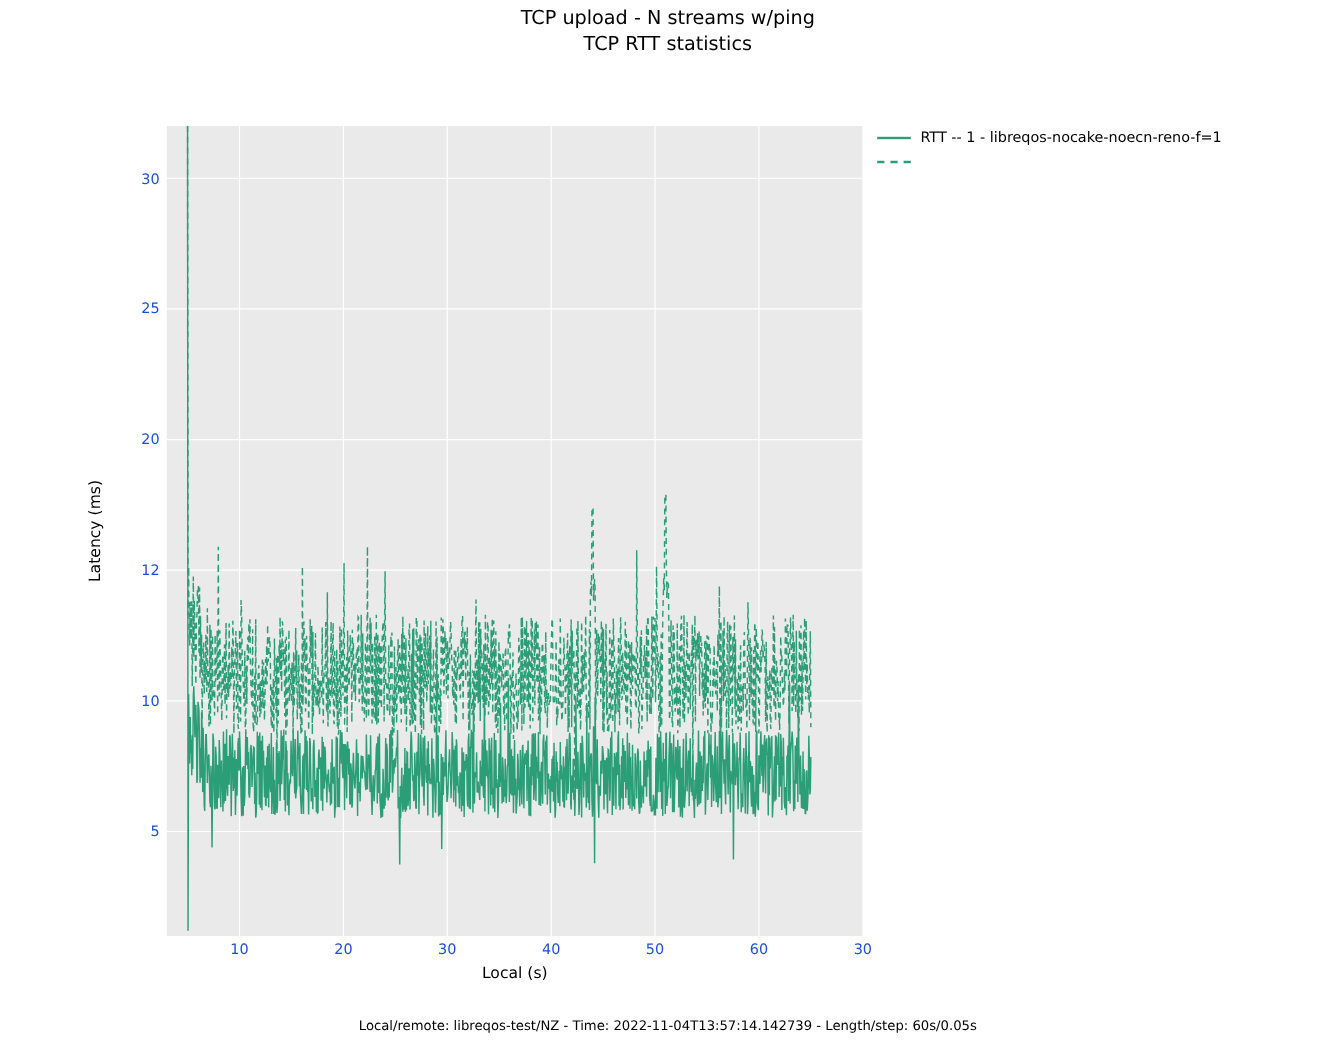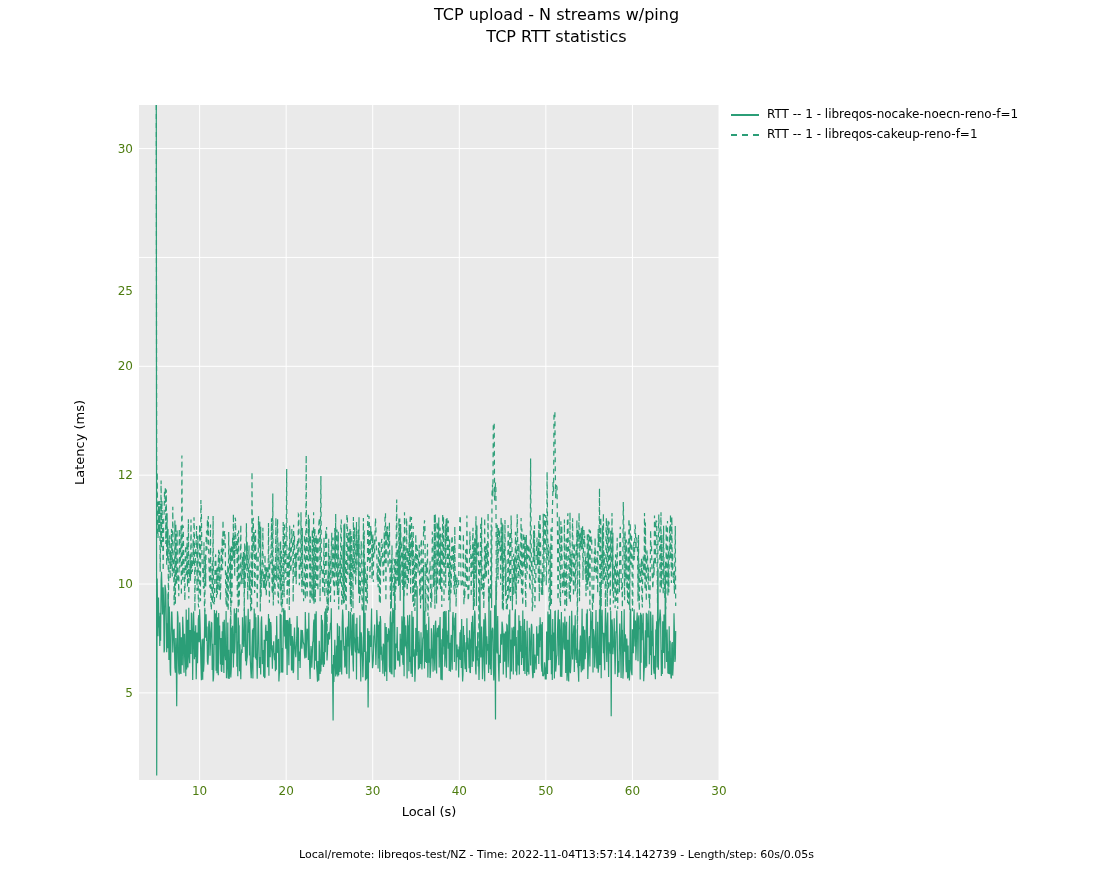--- a/index.html
+++ b/index.html
@@ -52,21 +52,21 @@
     position: absolute;
     left: 139px;
     width: 580px;
     top: 804px;
     text-align: center;
     font-size: 13px;
   }
   .tick {
     position: absolute;
     font-size: 12px;
-    color: #4d7c0f;
+    color: #1d4ed8;
   }
   .tick.y {
     right: calc(1113px - 139px + 6px);
     transform: translateY(-50%);
     text-align: right;
     width: 40px;
   }
   .tick.x {
     top: 784px;
     transform: translateX(-50%);
@@ -136,21 +136,21 @@
       <path id="series-dashed" fill="none" stroke="#2b9e77" stroke-width="1.2" stroke-dasharray="5 4" d="M17.3 0.0 L17.7 407.2 L18.2 367.1 L18.6 429.9 L19.0 433.0 L19.5 396.2 L19.9 427.7 L20.3 425.6 L20.8 396.1 L21.2 466.8 L21.6 432.6 L22.1 375.5 L22.5 443.1 L22.9 395.4 L23.4 416.8 L23.8 441.4 L24.2 465.8 L24.7 412.5 L25.1 408.8 L25.5 386.8 L26.0 394.1 L26.4 381.5 L26.8 438.9 L27.3 384.5 L27.7 460.9 L28.1 408.2 L28.6 454.4 L29.0 424.0 L29.4 494.9 L29.9 461.9 L30.3 437.3 L30.7 430.4 L31.2 473.8 L31.6 445.6 L32.0 462.1 L32.5 423.9 L32.9 461.6 L33.3 471.6 L33.8 401.8 L34.2 465.7 L34.6 452.2 L35.1 500.3 L35.5 491.5 L35.9 415.6 L36.4 499.7 L36.8 418.7 L37.2 450.0 L37.7 479.1 L38.1 424.1 L38.5 475.5 L39.0 470.2 L39.4 471.7 L39.8 491.3 L40.3 423.8 L40.7 463.1 L41.1 456.8 L41.6 453.0 L42.0 420.4 L42.4 490.6 L42.9 350.6 L43.3 439.3 L43.7 475.2 L44.2 420.4 L44.6 445.4 L45.0 459.9 L45.5 484.0 L45.9 495.6 L46.3 447.4 L46.8 440.3 L47.2 470.3 L47.6 462.5 L48.1 432.0 L48.5 482.1 L48.9 447.0 L49.4 414.2 L49.8 493.6 L50.2 463.6 L50.7 474.2 L51.1 449.1 L51.5 475.8 L52.0 414.6 L52.4 468.9 L52.8 454.7 L53.3 466.9 L53.7 459.5 L54.1 434.1 L54.6 460.1 L55.0 412.3 L55.4 427.6 L55.9 506.3 L56.3 456.2 L56.7 446.4 L57.2 434.5 L57.6 420.9 L58.0 486.0 L58.5 443.4 L58.9 430.8 L59.3 498.9 L59.8 502.5 L60.2 486.3 L60.6 419.5 L61.1 448.1 L61.5 496.3 L61.9 395.1 L62.4 408.1 L62.8 441.6 L63.2 458.6 L63.7 462.7 L64.1 476.2 L64.5 483.7 L65.0 437.3 L65.4 501.5 L65.8 506.4 L66.3 449.5 L66.7 481.6 L67.1 433.4 L67.6 425.7 L68.0 444.9 L68.4 413.8 L68.9 428.4 L69.3 411.1 L69.7 447.9 L70.2 466.6 L70.6 478.5 L71.0 482.7 L71.5 419.4 L71.9 497.6 L72.3 505.2 L72.8 491.0 L73.2 457.9 L73.6 498.9 L74.1 411.1 L74.5 498.6 L74.9 497.4 L75.4 500.2 L75.8 475.8 L76.2 454.4 L76.7 449.4 L77.1 465.0 L77.5 492.8 L78.0 462.7 L78.4 489.5 L78.8 481.6 L79.3 454.0 L79.7 444.7 L80.1 485.4 L80.6 446.8 L81.0 475.4 L81.4 495.4 L81.9 471.5 L82.3 444.1 L82.7 466.8 L83.2 432.7 L83.6 465.3 L84.0 415.3 L84.5 446.4 L84.9 441.8 L85.3 427.8 L85.8 425.7 L86.2 438.0 L86.6 478.9 L87.1 500.4 L87.5 466.3 L87.9 503.4 L88.4 490.5 L88.8 460.2 L89.2 506.1 L89.7 427.0 L90.1 453.3 L90.5 454.1 L91.0 489.0 L91.4 443.3 L91.8 533.2 L92.3 439.9 L92.7 498.0 L93.1 483.6 L93.6 432.0 L94.0 452.1 L94.4 409.1 L94.9 458.4 L95.3 431.1 L95.7 471.4 L96.2 412.7 L96.6 415.3 L97.0 446.7 L97.5 436.1 L97.9 440.5 L98.3 491.7 L98.8 428.0 L99.2 507.2 L99.6 425.6 L100.1 502.0 L100.5 483.6 L100.9 476.6 L101.4 454.4 L101.8 419.6 L102.2 479.2 L102.7 470.8 L103.1 461.2 L103.5 451.4 L104.0 480.5 L104.4 447.1 L104.8 467.4 L105.3 505.9 L105.7 438.3 L106.1 484.2 L106.6 463.8 L107.0 455.8 L107.4 418.3 L107.9 466.2 L108.3 437.1 L108.7 494.7 L109.2 474.4 L109.6 460.9 L110.0 440.5 L110.5 485.6 L110.9 464.9 L111.3 491.4 L111.8 506.7 L112.2 445.6 L112.6 505.1 L113.0 366.8 L113.5 482.8 L113.9 417.6 L114.3 412.8 L114.8 447.5 L115.2 426.9 L115.6 488.0 L116.1 483.4 L116.5 424.7 L116.9 454.9 L117.4 448.8 L117.8 447.6 L118.2 504.0 L118.7 469.0 L119.1 473.2 L119.5 411.0 L120.0 443.0 L120.4 432.1 L120.8 416.6 L121.3 506.9 L121.7 421.7 L122.1 492.5 L122.6 465.2 L123.0 476.2 L123.4 455.3 L123.9 422.7 L124.3 483.7 L124.7 472.3 L125.2 469.8 L125.6 483.3 L126.0 449.8 L126.5 486.4 L126.9 462.2 L127.3 491.9 L127.8 462.2 L128.2 467.2 L128.6 467.9 L129.1 478.0 L129.5 418.0 L129.9 458.8 L130.4 497.7 L130.8 455.5 L131.2 458.7 L131.7 457.9 L132.1 442.7 L132.5 413.3 L133.0 484.2 L133.4 489.1 L133.8 388.6 L134.3 500.4 L134.7 469.9 L135.1 459.5 L135.6 479.7 L136.0 489.7 L136.4 464.4 L136.9 412.6 L137.3 469.5 L137.7 476.5 L138.2 429.8 L138.6 414.0 L139.0 494.3 L139.5 498.5 L139.9 437.6 L140.3 470.7 L140.8 471.0 L141.2 485.4 L141.6 436.1 L142.1 500.4 L142.5 445.4 L142.9 507.3 L143.4 503.0 L143.8 476.7 L144.2 417.1 L144.7 466.7 L145.1 492.3 L145.5 418.0 L146.0 458.0 L146.4 434.4 L146.8 474.7 L147.3 420.4 L147.7 364.0 L148.1 500.6 L148.6 474.9 L149.0 451.2 L149.4 482.7 L149.9 442.5 L150.3 504.9 L150.7 420.5 L151.2 444.9 L151.6 463.7 L152.0 467.3 L152.5 436.6 L152.9 424.1 L153.3 438.1 L153.8 443.1 L154.2 497.2 L154.6 419.8 L155.1 445.4 L155.5 429.6 L155.9 473.3 L156.4 452.6 L156.8 447.6 L157.2 479.2 L157.7 445.5 L158.1 436.4 L158.5 435.5 L159.0 455.7 L159.4 409.1 L159.8 409.8 L160.3 480.2 L160.7 477.2 L161.1 456.6 L161.6 461.6 L162.0 407.2 L162.4 460.4 L162.9 487.3 L163.3 422.9 L163.7 478.9 L164.2 476.1 L164.6 496.2 L165.0 480.7 L165.5 429.9 L165.9 436.5 L166.3 494.4 L166.8 435.5 L167.2 350.1 L167.6 475.9 L168.1 493.2 L168.5 480.6 L168.9 434.4 L169.4 409.7 L169.8 456.4 L170.2 413.7 L170.7 477.9 L171.1 497.9 L171.5 430.3 L172.0 483.5 L172.4 491.3 L172.8 493.9 L173.3 424.7 L173.7 446.9 L174.1 495.6 L174.6 407.3 L175.0 498.8 L175.4 430.1 L175.9 423.1 L176.3 497.2 L176.7 439.4 L177.2 430.1 L177.6 481.0 L178.0 431.8 L178.5 459.3 L178.9 485.9 L179.3 431.9 L179.8 420.9 L180.2 412.9 L180.6 417.6 L181.1 496.3 L181.5 413.5 L181.9 371.1 L182.4 464.6 L182.8 467.4 L183.2 464.4 L183.7 488.2 L184.1 489.0 L184.5 465.6 L185.0 432.7 L185.4 472.0 L185.8 491.5 L186.3 469.3 L186.7 425.3 L187.1 434.0 L187.6 422.1 L188.0 526.9 L188.4 488.2 L188.9 470.3 L189.3 505.5 L189.7 433.7 L190.2 488.8 L190.6 472.0 L191.0 450.8 L191.5 498.1 L191.9 470.7 L192.3 442.8 L192.8 427.7 L193.2 474.0 L193.6 455.8 L194.1 432.5 L194.5 482.3 L194.9 442.5 L195.4 497.0 L195.8 423.1 L196.2 465.9 L196.7 408.9 L197.1 482.5 L197.5 455.9 L198.0 424.4 L198.4 489.9 L198.8 457.8 L199.3 426.8 L199.7 504.6 L200.1 468.2 L200.6 467.5 L201.0 452.3 L201.4 479.0 L201.9 417.1 L202.3 414.6 L202.7 501.7 L203.2 491.5 L203.6 493.3 L204.0 439.9 L204.5 499.4 L204.9 419.4 L205.3 497.7 L205.8 418.5 L206.2 496.4 L206.6 456.0 L207.1 506.6 L207.5 477.1 L207.9 409.3 L208.4 410.3 L208.8 470.1 L209.2 428.1 L209.7 429.6 L210.1 427.5 L210.5 480.1 L211.0 424.0 L211.4 499.6 L211.8 425.9 L212.3 506.8 L212.7 429.4 L213.1 458.9 L213.6 454.7 L214.0 503.8 L214.4 412.1 L214.9 459.6 L215.3 468.8 L215.7 422.6 L216.2 443.9 L216.6 480.1 L217.0 469.7 L217.5 416.8 L217.9 465.3 L218.3 437.5 L218.7 449.0 L219.2 424.6 L219.6 488.5 L220.0 412.2 L220.5 498.9 L220.9 475.8 L221.3 490.7 L221.8 459.9 L222.2 436.0 L222.6 454.1 L223.1 506.9 L223.5 503.4 L223.9 503.8 L224.4 412.9 L224.8 478.0 L225.2 425.6 L225.7 480.5 L226.1 456.7 L226.5 480.6 L227.0 507.2 L227.4 494.0 L227.8 468.6 L228.3 498.4 L228.7 409.6 L229.1 423.3 L229.6 455.5 L230.0 411.0 L230.4 419.7 L230.9 473.1 L231.3 461.5 L231.7 421.0 L232.2 435.2 L232.6 426.6 L233.0 474.8 L233.5 441.1 L233.9 429.2 L234.3 477.0 L234.8 443.9 L235.2 434.5 L235.6 450.5 L236.1 425.1 L236.5 413.0 L236.9 422.9 L237.4 442.6 L237.8 448.5 L238.2 475.6 L238.7 464.3 L239.1 482.2 L239.5 437.2 L240.0 446.2 L240.4 497.7 L240.8 435.5 L241.3 499.1 L241.7 452.7 L242.1 458.8 L242.6 434.9 L243.0 434.0 L243.4 445.4 L243.9 463.2 L244.3 471.9 L244.7 476.8 L245.2 426.2 L245.6 458.2 L246.0 411.1 L246.5 408.1 L246.9 496.3 L247.3 443.9 L247.8 421.8 L248.2 435.7 L248.6 421.2 L249.1 463.0 L249.5 428.7 L249.9 442.3 L250.4 417.3 L250.8 458.9 L251.2 481.0 L251.7 504.5 L252.1 454.7 L252.5 503.1 L253.0 440.5 L253.4 478.1 L253.8 479.5 L254.3 490.8 L254.7 488.9 L255.1 454.6 L255.6 455.4 L256.0 506.1 L256.4 452.5 L256.9 484.6 L257.3 423.6 L257.7 394.5 L258.2 475.7 L258.6 455.6 L259.0 444.1 L259.5 481.1 L259.9 413.1 L260.3 479.9 L260.8 413.6 L261.2 495.8 L261.6 419.0 L262.1 440.1 L262.5 436.7 L262.9 477.7 L263.4 446.4 L263.8 485.0 L264.2 432.1 L264.7 468.4 L265.1 492.6 L265.5 407.3 L266.0 482.9 L266.4 446.6 L266.8 479.2 L267.3 412.9 L267.7 415.7 L268.1 490.6 L268.6 471.2 L269.0 442.5 L269.4 480.2 L269.9 445.6 L270.3 419.7 L270.7 465.5 L271.2 409.7 L271.6 489.8 L272.0 432.7 L272.5 412.0 L272.9 454.5 L273.3 433.1 L273.8 498.1 L274.2 421.1 L274.6 501.7 L275.1 450.0 L275.5 465.1 L275.9 505.9 L276.4 465.1 L276.8 429.4 L277.2 492.8 L277.7 438.6 L278.1 444.1 L278.5 444.3 L279.0 467.9 L279.4 455.7 L279.8 450.3 L280.3 439.7 L280.7 491.5 L281.1 478.4 L281.6 503.5 L282.0 439.5 L282.4 434.0 L282.9 455.1 L283.3 496.4 L283.7 472.3 L284.2 459.5 L284.6 421.2 L285.0 428.2 L285.5 415.3 L285.9 418.3 L286.3 477.5 L286.8 506.5 L287.2 458.0 L287.6 468.6 L288.1 455.0 L288.5 438.8 L288.9 510.9 L289.4 494.9 L289.8 469.0 L290.2 468.2 L290.7 465.6 L291.1 456.2 L291.5 492.5 L292.0 504.3 L292.4 483.9 L292.8 496.9 L293.3 426.5 L293.7 434.2 L294.1 441.1 L294.6 482.1 L295.0 459.5 L295.4 409.4 L295.9 503.7 L296.3 409.0 L296.7 444.8 L297.2 465.7 L297.6 498.6 L298.0 416.2 L298.5 484.5 L298.9 417.1 L299.3 456.3 L299.8 412.4 L300.2 481.2 L300.6 469.5 L301.1 422.6 L301.5 484.1 L301.9 428.8 L302.4 455.2 L302.8 502.1 L303.2 457.5 L303.7 408.8 L304.1 460.3 L304.5 411.2 L305.0 496.0 L305.4 450.7 L305.8 452.0 L306.3 419.5 L306.7 482.7 L307.1 412.9 L307.6 436.0 L308.0 412.9 L308.4 464.7 L308.9 449.1 L309.3 415.4 L309.7 495.3 L310.2 490.6 L310.6 433.9 L311.0 506.8 L311.5 450.8 L311.9 488.1 L312.3 481.3 L312.8 431.5 L313.2 430.6 L313.6 452.2 L314.1 466.1 L314.5 440.4 L314.9 481.4 L315.4 489.4 L315.8 421.5 L316.2 478.3 L316.7 469.0 L317.1 501.7 L317.5 474.2 L318.0 471.7 L318.4 482.5 L318.8 480.3 L319.3 478.0 L319.7 480.6 L320.1 443.3 L320.6 425.7 L321.0 410.2 L321.4 413.4 L321.9 474.9 L322.3 482.2 L322.7 480.1 L323.2 479.7 L323.6 473.9 L324.0 460.0 L324.4 428.8 L324.9 500.2 L325.3 483.6 L325.7 493.9 L326.2 481.3 L326.6 444.5 L327.0 452.0 L327.5 482.0 L327.9 410.5 L328.3 454.7 L328.8 482.8 L329.2 496.0 L329.6 492.1 L330.1 477.6 L330.5 455.2 L330.9 426.4 L331.4 445.8 L331.8 449.6 L332.2 491.9 L332.7 450.7 L333.1 468.5 L333.5 439.6 L334.0 422.7 L334.4 505.1 L334.8 438.7 L335.3 501.7 L335.7 432.6 L336.1 473.4 L336.6 435.3 L337.0 411.2 L337.4 501.0 L337.9 420.5 L338.3 450.0 L338.7 444.4 L339.2 435.9 L339.6 468.1 L340.0 553.1 L340.5 455.2 L340.9 467.8 L341.3 446.3 L341.8 416.9 L342.2 485.6 L342.6 412.1 L343.1 478.5 L343.5 484.7 L343.9 489.8 L344.4 467.9 L344.8 503.7 L345.2 479.4 L345.7 412.9 L346.1 473.6 L346.5 440.8 L347.0 458.0 L347.4 473.2 L347.8 438.3 L348.3 459.4 L348.7 436.6 L349.1 407.8 L349.6 498.5 L350.0 484.2 L350.4 481.6 L350.9 488.4 L351.3 493.5 L351.7 469.3 L352.2 419.4 L352.6 503.0 L353.0 388.9 L353.5 379.5 L353.9 391.9 L354.3 317.9 L354.8 317.9 L355.2 317.9 L355.6 395.4 L356.1 387.3 L356.5 377.6 L356.9 384.1 L357.4 495.1 L357.8 472.1 L358.2 419.5 L358.7 448.9 L359.1 474.8 L359.5 422.4 L360.0 435.7 L360.4 424.2 L360.8 445.8 L361.3 439.7 L361.7 480.1 L362.1 411.7 L362.6 455.4 L363.0 417.3 L363.4 504.2 L363.9 419.4 L364.3 506.0 L364.7 474.9 L365.2 441.8 L365.6 452.2 L366.0 414.9 L366.5 491.0 L366.9 454.3 L367.3 504.1 L367.8 493.5 L368.2 506.2 L368.6 492.6 L369.1 420.1 L369.5 443.6 L369.9 493.5 L370.4 479.5 L370.8 426.8 L371.2 475.0 L371.7 497.9 L372.1 410.5 L372.5 430.7 L373.0 439.2 L373.4 505.2 L373.8 472.6 L374.3 490.1 L374.7 448.7 L375.1 474.5 L375.6 452.3 L376.0 488.4 L376.4 426.7 L376.9 448.2 L377.3 499.4 L377.7 442.2 L378.2 409.3 L378.6 430.6 L379.0 478.5 L379.5 476.6 L379.9 438.8 L380.3 454.8 L380.8 469.5 L381.2 473.7 L381.6 453.7 L382.1 413.1 L382.5 490.2 L382.9 423.4 L383.4 489.2 L383.8 500.1 L384.2 456.3 L384.7 427.7 L385.1 444.9 L385.5 461.7 L386.0 431.3 L386.4 485.5 L386.8 503.1 L387.3 430.1 L387.7 456.7 L388.1 469.2 L388.6 438.6 L389.0 444.5 L389.4 452.6 L389.9 439.6 L390.3 454.8 L390.7 485.6 L391.2 484.5 L391.6 353.5 L392.0 417.9 L392.5 467.7 L392.9 454.3 L393.3 506.2 L393.8 499.6 L394.2 446.2 L394.6 425.4 L395.1 457.3 L395.5 420.3 L395.9 502.7 L396.4 475.7 L396.8 477.5 L397.2 447.4 L397.7 440.9 L398.1 432.6 L398.5 460.2 L399.0 441.8 L399.4 479.5 L399.8 415.3 L400.3 496.6 L400.7 408.2 L401.1 410.8 L401.6 441.1 L402.0 477.3 L402.4 490.4 L402.9 476.7 L403.3 467.3 L403.7 490.0 L404.2 408.8 L404.6 435.9 L405.0 477.4 L405.5 408.9 L405.9 445.1 L406.3 427.7 L406.8 409.9 L407.2 480.2 L407.6 466.9 L408.1 366.9 L408.5 412.3 L408.9 455.4 L409.4 439.3 L409.8 461.4 L410.2 505.8 L410.7 496.1 L411.1 440.5 L411.5 501.0 L412.0 423.5 L412.4 500.8 L412.8 460.3 L413.3 408.7 L413.7 393.5 L414.1 376.9 L414.6 388.3 L415.0 307.0 L415.4 307.0 L415.9 307.0 L416.3 365.6 L416.7 393.5 L417.2 380.6 L417.6 380.9 L418.0 382.2 L418.5 427.5 L418.9 495.2 L419.3 489.9 L419.8 434.9 L420.2 411.8 L420.6 442.0 L421.1 498.4 L421.5 501.2 L421.9 416.3 L422.4 455.7 L422.8 420.5 L423.2 482.6 L423.7 488.1 L424.1 469.0 L424.5 466.3 L425.0 483.1 L425.4 414.6 L425.8 506.1 L426.3 494.2 L426.7 467.6 L427.1 433.5 L427.6 501.7 L428.0 479.8 L428.4 415.6 L428.9 408.2 L429.3 439.1 L429.7 451.8 L430.2 494.5 L430.6 474.6 L431.0 407.3 L431.4 497.8 L431.9 449.1 L432.3 455.5 L432.7 476.4 L433.2 437.3 L433.6 413.3 L434.0 444.3 L434.5 491.4 L434.9 466.1 L435.3 438.2 L435.8 456.9 L436.2 486.3 L436.6 466.1 L437.1 438.9 L437.5 452.3 L437.9 415.1 L438.4 546.7 L438.8 425.1 L439.2 436.8 L439.7 427.2 L440.1 407.7 L440.5 496.2 L441.0 428.2 L441.4 438.5 L441.8 443.6 L442.3 422.8 L442.7 444.5 L443.1 439.4 L443.6 421.2 L444.0 475.0 L444.4 444.8 L444.9 423.1 L445.3 437.9 L445.7 430.5 L446.2 470.6 L446.6 450.8 L447.0 491.3 L447.5 455.9 L447.9 480.1 L448.3 427.9 L448.8 484.8 L449.2 428.9 L449.6 475.5 L450.1 424.4 L450.5 428.3 L450.9 506.1 L451.4 425.5 L451.8 438.9 L452.2 431.2 L452.7 432.5 L453.1 480.4 L453.5 505.8 L454.0 489.9 L454.4 497.8 L454.8 480.6 L455.3 446.4 L455.7 468.3 L456.1 432.7 L456.6 460.9 L457.0 465.3 L457.4 473.6 L457.9 452.6 L458.3 445.9 L458.7 487.8 L459.2 423.9 L459.6 442.1 L460.0 441.3 L460.5 383.3 L460.9 497.9 L461.3 506.3 L461.8 412.5 L462.2 501.6 L462.6 449.6 L463.1 458.2 L463.5 420.4 L463.9 479.1 L464.4 408.4 L464.8 475.1 L465.2 447.2 L465.7 478.0 L466.1 477.8 L466.5 502.5 L467.0 426.3 L467.4 412.7 L467.8 468.1 L468.3 501.6 L468.7 423.5 L469.1 415.7 L469.6 485.0 L470.0 416.7 L470.4 452.6 L470.9 455.3 L471.3 505.5 L471.7 425.8 L472.2 458.9 L472.6 458.2 L473.0 408.0 L473.5 485.9 L473.9 427.8 L474.3 498.5 L474.8 482.0 L475.2 467.2 L475.6 460.8 L476.1 503.0 L476.5 449.3 L476.9 481.8 L477.4 495.9 L477.8 451.7 L478.2 432.8 L478.7 504.1 L479.1 471.0 L479.5 471.2 L480.0 466.1 L480.4 487.4 L480.8 432.1 L481.3 421.7 L481.7 448.4 L482.1 472.3 L482.6 484.7 L483.0 478.3 L483.4 502.9 L483.9 442.7 L484.3 396.9 L484.7 418.3 L485.2 459.3 L485.6 495.2 L486.0 426.5 L486.5 435.2 L486.9 476.0 L487.3 434.4 L487.8 484.6 L488.2 475.0 L488.6 498.0 L489.1 436.7 L489.5 499.6 L489.9 413.3 L490.4 422.8 L490.8 505.2 L491.2 417.9 L491.7 437.4 L492.1 459.7 L492.5 428.8 L493.0 455.9 L493.4 506.2 L493.8 494.5 L494.3 440.9 L494.7 436.9 L495.1 455.1 L495.6 448.9 L496.0 419.6 L496.4 422.8 L496.9 444.5 L497.3 434.0 L497.7 433.4 L498.2 438.2 L498.6 451.5 L499.0 496.5 L499.5 429.9 L499.9 489.8 L500.3 505.6 L500.8 458.6 L501.2 468.6 L501.6 477.7 L502.1 468.1 L502.5 453.3 L502.9 497.0 L503.4 502.5 L503.8 456.0 L504.2 451.6 L504.7 470.7 L505.1 464.3 L505.5 407.9 L506.0 484.5 L506.4 417.6 L506.8 456.6 L507.3 496.1 L507.7 457.9 L508.1 445.6 L508.6 453.7 L509.0 479.4 L509.4 462.6 L509.9 493.2 L510.3 491.5 L510.7 503.3 L511.2 476.7 L511.6 425.1 L512.0 442.3 L512.5 440.0 L512.9 462.0 L513.3 471.8 L513.8 483.8 L514.2 476.0 L514.6 455.3 L515.1 470.7 L515.5 410.5 L515.9 428.5 L516.4 460.2 L516.8 414.5 L517.2 417.4 L517.7 415.7 L518.1 458.6 L518.5 498.1 L519.0 432.8 L519.4 433.2 L519.8 409.5 L520.3 431.0 L520.7 444.3 L521.1 487.5 L521.6 431.2 L522.0 407.3 L522.4 483.6 L522.9 429.4 L523.3 460.2 L523.7 457.9 L524.2 489.8 L524.6 420.7 L525.0 475.0 L525.5 481.8 L525.9 493.9 L526.3 455.9 L526.8 504.3 L527.2 419.2 L527.6 478.6 L528.1 463.1 L528.5 416.0 L528.9 490.9 L529.4 445.0 L529.8 487.5 L530.2 454.1 L530.7 420.2 L531.1 454.4 L531.5 409.4 L532.0 441.9 L532.4 477.9 L532.8 411.9 L533.3 466.0 L533.7 447.1 L534.1 474.2 L534.6 477.8 L535.0 466.3 L535.4 489.0 L535.9 447.5 L536.3 421.1 L536.7 501.0 "></path>
       <path id="series-solid" fill="none" stroke="#2b9e77" stroke-width="1.2" d="M17.3 0.0 L17.7 670.6 L18.2 473.4 L18.6 516.6 L19.0 531.2 L19.5 492.5 L19.9 522.6 L20.3 511.3 L20.8 541.0 L21.2 507.8 L21.6 535.8 L22.1 475.4 L22.5 466.8 L22.9 479.5 L23.4 509.4 L23.8 499.0 L24.2 482.3 L24.7 505.1 L25.1 547.4 L25.5 544.6 L26.0 479.8 L26.4 483.1 L26.8 487.1 L27.3 515.9 L27.7 547.2 L28.1 518.3 L28.6 543.2 L29.0 488.6 L29.4 499.7 L29.9 555.1 L30.3 501.4 L30.7 532.1 L31.2 566.4 L31.6 570.7 L32.0 529.9 L32.5 507.2 L32.9 507.2 L33.3 521.7 L33.8 547.4 L34.2 531.8 L34.6 525.5 L35.1 523.8 L35.5 543.7 L35.9 562.8 L36.4 567.6 L36.8 533.1 L37.2 548.2 L37.7 601.3 L38.1 552.3 L38.5 506.3 L39.0 512.5 L39.4 552.1 L39.8 567.4 L40.3 569.4 L40.7 517.4 L41.1 524.4 L41.6 568.2 L42.0 568.3 L42.4 532.3 L42.9 540.7 L43.3 560.2 L43.7 511.7 L44.2 525.4 L44.6 547.3 L45.0 567.7 L45.5 528.8 L45.9 545.5 L46.3 545.2 L46.8 571.3 L47.2 504.6 L47.6 564.5 L48.1 556.1 L48.5 514.8 L48.9 562.4 L49.4 537.8 L49.8 502.7 L50.2 549.9 L50.7 558.2 L51.1 525.1 L51.5 532.3 L52.0 548.9 L52.4 507.7 L52.8 508.8 L53.3 534.7 L53.7 575.1 L54.1 537.0 L54.6 506.5 L55.0 524.6 L55.4 554.2 L55.9 526.3 L56.3 551.9 L56.7 520.3 L57.2 574.2 L57.6 554.6 L58.0 527.6 L58.5 558.2 L58.9 539.6 L59.3 514.5 L59.8 510.1 L60.2 537.3 L60.6 504.3 L61.1 518.9 L61.5 536.8 L61.9 558.5 L62.4 575.2 L62.8 543.8 L63.2 534.4 L63.7 574.7 L64.1 533.4 L64.5 566.6 L65.0 558.0 L65.4 535.5 L65.8 504.8 L66.3 532.7 L66.7 525.2 L67.1 509.2 L67.6 535.9 L68.0 521.6 L68.4 556.5 L68.9 559.7 L69.3 551.7 L69.7 519.4 L70.2 515.8 L70.6 525.7 L71.0 550.8 L71.5 538.3 L71.9 526.3 L72.3 517.6 L72.8 518.1 L73.2 565.0 L73.6 538.8 L74.1 576.4 L74.5 573.1 L74.9 560.2 L75.4 504.9 L75.8 532.2 L76.2 540.0 L76.7 508.2 L77.1 565.7 L77.5 505.4 L78.0 568.2 L78.4 518.8 L78.8 512.3 L79.3 570.2 L79.7 508.1 L80.1 534.4 L80.6 520.6 L81.0 544.0 L81.4 559.4 L81.9 532.9 L82.3 565.5 L82.7 566.7 L83.2 526.3 L83.6 560.0 L84.0 516.7 L84.5 547.4 L84.9 567.9 L85.3 514.8 L85.8 543.8 L86.2 550.0 L86.6 555.1 L87.1 505.9 L87.5 573.3 L87.9 563.4 L88.4 552.7 L88.8 517.5 L89.2 573.4 L89.7 544.7 L90.1 574.0 L90.5 570.2 L91.0 556.5 L91.4 513.4 L91.8 572.5 L92.3 563.7 L92.7 522.5 L93.1 548.3 L93.6 520.8 L94.0 539.0 L94.4 562.5 L94.9 539.3 L95.3 503.5 L95.7 548.6 L96.2 533.8 L96.6 508.2 L97.0 528.0 L97.5 503.0 L97.9 561.7 L98.3 536.4 L98.8 571.3 L99.2 512.5 L99.6 520.0 L100.1 520.9 L100.5 566.3 L100.9 539.2 L101.4 560.7 L101.8 574.3 L102.2 550.7 L102.7 544.3 L103.1 548.0 L103.5 512.3 L104.0 532.8 L104.4 538.6 L104.8 541.9 L105.3 503.5 L105.7 519.8 L106.1 535.4 L106.6 556.2 L107.0 510.8 L107.4 560.4 L107.9 554.2 L108.3 551.6 L108.7 524.7 L109.2 503.7 L109.6 527.7 L110.0 517.1 L110.5 550.5 L110.9 514.2 L111.3 555.3 L111.8 565.6 L112.2 573.3 L112.6 562.4 L113.0 541.7 L113.5 524.6 L113.9 573.4 L114.3 523.0 L114.8 552.3 L115.2 503.5 L115.6 518.5 L116.1 508.4 L116.5 553.4 L116.9 512.3 L117.4 555.0 L117.8 549.6 L118.2 573.8 L118.7 538.3 L119.1 510.1 L119.5 513.4 L120.0 545.8 L120.4 562.9 L120.8 554.8 L121.3 551.9 L121.7 569.4 L122.1 518.1 L122.6 511.4 L123.0 529.1 L123.4 559.1 L123.9 552.6 L124.3 545.0 L124.7 571.8 L125.2 534.8 L125.6 572.4 L126.0 572.1 L126.5 524.0 L126.9 519.7 L127.3 534.6 L127.8 535.8 L128.2 526.1 L128.6 562.2 L129.1 533.7 L129.5 509.0 L129.9 570.7 L130.4 513.4 L130.8 531.2 L131.2 552.2 L131.7 517.1 L132.1 521.5 L132.5 543.5 L133.0 549.0 L133.4 563.8 L133.8 540.2 L134.3 547.4 L134.7 536.3 L135.1 550.1 L135.6 555.2 L136.0 547.9 L136.4 566.3 L136.9 530.2 L137.3 564.7 L137.7 511.1 L138.2 547.0 L138.6 547.3 L139.0 537.1 L139.5 533.9 L139.9 576.5 L140.3 568.6 L140.8 567.6 L141.2 508.7 L141.6 514.3 L142.1 509.8 L142.5 567.4 L142.9 542.9 L143.4 566.2 L143.8 567.6 L144.2 522.2 L144.7 503.3 L145.1 512.6 L145.5 531.5 L146.0 505.2 L146.4 537.0 L146.8 543.6 L147.3 515.1 L147.7 519.3 L148.1 570.1 L148.6 515.1 L149.0 516.8 L149.4 537.9 L149.9 560.2 L150.3 515.3 L150.7 512.9 L151.2 522.4 L151.6 540.7 L152.0 519.0 L152.5 564.5 L152.9 565.5 L153.3 531.1 L153.8 537.4 L154.2 568.1 L154.6 566.1 L155.1 534.9 L155.5 522.4 L155.9 537.9 L156.4 547.9 L156.8 552.1 L157.2 544.1 L157.7 532.9 L158.1 511.1 L158.5 530.4 L159.0 574.9 L159.4 522.5 L159.8 555.8 L160.3 553.6 L160.7 546.6 L161.1 563.0 L161.6 539.6 L162.0 524.7 L162.4 532.6 L162.9 543.7 L163.3 525.1 L163.7 529.9 L164.2 536.4 L164.6 538.7 L165.0 539.3 L165.5 549.3 L165.9 553.4 L166.3 507.0 L166.8 530.4 L167.2 552.8 L167.6 535.6 L168.1 523.7 L168.5 525.0 L168.9 534.9 L169.4 555.0 L169.8 507.8 L170.2 539.2 L170.7 563.8 L171.1 574.1 L171.5 556.0 L172.0 541.1 L172.4 548.1 L172.8 562.7 L173.3 549.2 L173.7 537.6 L174.1 535.8 L174.6 518.4 L175.0 514.5 L175.4 564.6 L175.9 508.7 L176.3 537.5 L176.7 555.8 L177.2 506.2 L177.6 561.1 L178.0 566.6 L178.5 576.7 L178.9 556.0 L179.3 573.9 L179.8 575.6 L180.2 535.7 L180.6 546.0 L181.1 569.0 L181.5 559.0 L181.9 566.4 L182.4 510.0 L182.8 559.7 L183.2 514.7 L183.7 520.3 L184.1 558.3 L184.5 562.0 L185.0 547.1 L185.4 559.5 L185.8 506.6 L186.3 547.3 L186.7 503.5 L187.1 504.4 L187.6 518.4 L188.0 555.5 L188.4 548.8 L188.9 528.4 L189.3 539.8 L189.7 526.9 L190.2 534.0 L190.6 533.7 L191.0 525.9 L191.5 517.7 L191.9 524.6 L192.3 503.3 L192.8 568.8 L193.2 559.3 L193.6 566.7 L194.1 615.4 L194.5 549.9 L194.9 576.9 L195.4 555.3 L195.8 534.7 L196.2 555.3 L196.7 571.4 L197.1 565.3 L197.5 540.6 L198.0 569.5 L198.4 518.3 L198.8 571.6 L199.3 531.1 L199.7 570.2 L200.1 521.6 L200.6 522.1 L201.0 566.9 L201.4 561.5 L201.9 535.3 L202.3 539.3 L202.7 569.5 L203.2 517.8 L203.6 504.6 L204.0 510.6 L204.5 535.6 L204.9 545.6 L205.3 541.0 L205.8 562.6 L206.2 560.4 L206.6 522.4 L207.1 536.6 L207.5 568.0 L207.9 569.0 L208.4 521.4 L208.8 541.4 L209.2 529.9 L209.7 505.9 L210.1 573.5 L210.5 546.9 L211.0 539.8 L211.4 507.1 L211.8 509.7 L212.3 533.8 L212.7 550.4 L213.1 543.3 L213.6 509.6 L214.0 557.2 L214.4 566.4 L214.9 508.1 L215.3 532.4 L215.7 534.3 L216.2 545.1 L216.6 547.4 L217.0 518.7 L217.5 574.5 L217.9 512.7 L218.3 545.3 L218.7 531.7 L219.2 546.7 L219.6 546.0 L220.0 548.5 L220.5 542.9 L220.9 510.2 L221.3 546.6 L221.8 576.4 L222.2 527.3 L222.6 532.0 L223.1 546.0 L223.5 555.4 L223.9 572.3 L224.4 553.9 L224.8 463.4 L225.2 547.1 L225.7 513.3 L226.1 507.8 L226.5 575.5 L227.0 546.4 L227.4 574.2 L227.8 572.7 L228.3 561.6 L228.7 523.2 L229.1 602.6 L229.6 550.7 L230.0 525.9 L230.4 557.5 L230.9 534.6 L231.3 530.3 L231.7 542.0 L232.2 520.1 L232.6 503.5 L233.0 544.5 L233.5 563.3 L233.9 560.1 L234.3 554.3 L234.8 531.3 L235.2 529.8 L235.6 519.4 L236.1 537.2 L236.5 543.7 L236.9 560.1 L237.4 541.2 L237.8 505.0 L238.2 514.7 L238.7 530.3 L239.1 563.5 L239.5 519.7 L240.0 553.6 L240.4 516.5 L240.8 567.1 L241.3 511.1 L241.7 515.9 L242.1 549.8 L242.6 541.6 L243.0 555.6 L243.4 550.0 L243.9 568.7 L244.3 538.7 L244.7 540.3 L245.2 547.0 L245.6 571.3 L246.0 518.0 L246.5 544.1 L246.9 566.7 L247.3 521.9 L247.8 575.9 L248.2 528.9 L248.6 537.3 L249.1 530.9 L249.5 523.4 L249.9 526.5 L250.4 561.3 L250.8 567.2 L251.2 513.0 L251.7 506.3 L252.1 568.8 L252.5 517.3 L253.0 569.4 L253.4 514.9 L253.8 503.1 L254.3 518.3 L254.7 504.9 L255.1 572.3 L255.6 475.7 L256.0 564.5 L256.4 563.6 L256.9 538.5 L257.3 540.8 L257.7 542.8 L258.2 521.9 L258.6 555.5 L259.0 553.7 L259.5 546.3 L259.9 554.0 L260.3 553.2 L260.8 561.6 L261.2 528.8 L261.6 548.6 L262.1 533.7 L262.5 550.2 L262.9 511.3 L263.4 520.6 L263.8 557.3 L264.2 560.0 L264.7 463.1 L265.1 571.3 L265.5 511.7 L266.0 541.6 L266.4 521.5 L266.8 520.5 L267.3 543.1 L267.7 543.6 L268.1 573.5 L268.6 510.3 L269.0 530.4 L269.4 520.3 L269.9 566.3 L270.3 517.3 L270.7 509.7 L271.2 557.0 L271.6 551.6 L272.0 568.8 L272.5 563.2 L272.9 505.9 L273.3 571.9 L273.8 534.6 L274.2 511.7 L274.6 551.6 L275.1 544.3 L275.5 552.3 L275.9 576.7 L276.4 561.8 L276.8 523.5 L277.2 523.6 L277.7 550.8 L278.1 480.9 L278.5 546.9 L279.0 536.9 L279.4 564.5 L279.8 526.0 L280.3 535.1 L280.7 563.3 L281.1 545.1 L281.6 559.0 L282.0 527.2 L282.4 551.6 L282.9 564.4 L283.3 555.6 L283.7 534.1 L284.2 531.4 L284.6 460.0 L285.0 522.9 L285.5 563.4 L285.9 505.7 L286.3 556.9 L286.8 521.2 L287.2 520.5 L287.6 557.9 L288.1 525.1 L288.5 532.0 L288.9 572.4 L289.4 537.2 L289.8 511.6 L290.2 557.7 L290.7 543.8 L291.1 573.0 L291.5 567.3 L292.0 557.7 L292.4 523.2 L292.8 528.9 L293.3 552.1 L293.7 551.6 L294.1 566.8 L294.6 520.0 L295.0 530.5 L295.4 551.9 L295.9 565.4 L296.3 518.6 L296.7 515.7 L297.2 546.2 L297.6 568.5 L298.0 529.5 L298.5 522.8 L298.9 532.1 L299.3 529.9 L299.8 520.2 L300.2 562.6 L300.6 527.4 L301.1 512.1 L301.5 549.0 L301.9 574.8 L302.4 558.3 L302.8 534.2 L303.2 575.3 L303.7 523.5 L304.1 549.4 L304.5 506.8 L305.0 541.6 L305.4 506.0 L305.8 561.7 L306.3 552.8 L306.7 507.5 L307.1 506.0 L307.6 562.7 L308.0 525.5 L308.4 537.4 L308.9 530.3 L309.3 543.7 L309.7 505.0 L310.2 565.9 L310.6 537.8 L311.0 539.7 L311.5 566.7 L311.9 535.9 L312.3 529.9 L312.8 552.8 L313.2 564.7 L313.6 513.3 L314.1 507.1 L314.5 525.3 L314.9 520.4 L315.4 557.1 L315.8 513.3 L316.2 513.3 L316.7 508.0 L317.1 565.6 L317.5 546.1 L318.0 539.6 L318.4 552.2 L318.8 544.3 L319.3 555.1 L319.7 572.4 L320.1 541.6 L320.6 554.2 L321.0 527.3 L321.4 554.9 L321.9 524.7 L322.3 563.0 L322.7 513.9 L323.2 558.9 L323.6 576.4 L324.0 569.4 L324.4 521.0 L324.9 546.7 L325.3 530.0 L325.7 555.9 L326.2 564.2 L326.6 552.3 L327.0 537.3 L327.5 566.9 L327.9 513.3 L328.3 544.6 L328.8 532.8 L329.2 541.4 L329.6 544.2 L330.1 563.2 L330.5 525.2 L330.9 566.8 L331.4 568.0 L331.8 534.8 L332.2 533.2 L332.7 517.0 L333.1 561.9 L333.5 510.8 L334.0 534.9 L334.4 556.4 L334.8 544.5 L335.3 511.5 L335.7 505.6 L336.1 509.7 L336.6 564.6 L337.0 569.5 L337.4 542.8 L337.9 541.3 L338.3 555.6 L338.7 527.3 L339.2 561.4 L339.6 553.3 L340.0 574.9 L340.5 553.3 L340.9 476.5 L341.3 526.4 L341.8 552.4 L342.2 548.4 L342.6 521.4 L343.1 550.3 L343.5 574.2 L343.9 563.7 L344.4 534.0 L344.8 514.2 L345.2 543.4 L345.7 576.3 L346.1 508.1 L346.5 513.9 L347.0 531.9 L347.4 559.5 L347.8 531.2 L348.3 541.6 L348.7 545.7 L349.1 538.9 L349.6 568.0 L350.0 480.9 L350.4 559.8 L350.9 549.9 L351.3 564.2 L351.7 505.4 L352.2 569.9 L352.6 538.3 L353.0 526.9 L353.5 522.7 L353.9 524.8 L354.3 562.7 L354.8 575.6 L355.2 562.6 L355.6 500.3 L356.1 552.9 L356.5 614.4 L356.9 476.1 L357.4 521.7 L357.8 545.7 L358.2 548.5 L358.7 511.1 L359.1 542.3 L359.5 560.9 L360.0 576.5 L360.4 549.7 L360.8 551.0 L361.3 558.1 L361.7 529.8 L362.1 528.9 L362.6 539.7 L363.0 516.7 L363.4 519.4 L363.9 526.8 L364.3 569.6 L364.7 530.2 L365.2 528.5 L365.6 556.8 L366.0 538.9 L366.5 526.4 L366.9 558.6 L367.3 572.8 L367.8 519.7 L368.2 520.2 L368.6 528.2 L369.1 562.3 L369.5 554.0 L369.9 509.6 L370.4 520.2 L370.8 504.6 L371.2 574.2 L371.7 534.4 L372.1 561.6 L372.5 566.4 L373.0 522.5 L373.4 525.8 L373.8 527.2 L374.3 569.4 L374.7 521.8 L375.1 541.0 L375.6 539.9 L376.0 509.3 L376.4 504.3 L376.9 566.6 L377.3 532.0 L377.7 570.2 L378.2 558.2 L378.6 558.5 L379.0 525.2 L379.5 560.4 L379.9 510.2 L380.3 569.5 L380.8 515.8 L381.2 546.7 L381.6 522.1 L382.1 520.9 L382.5 560.0 L382.9 540.2 L383.4 552.9 L383.8 505.6 L384.2 539.1 L384.7 566.1 L385.1 538.9 L385.5 513.9 L386.0 569.0 L386.4 525.8 L386.8 550.0 L387.3 541.9 L387.7 570.7 L388.1 515.7 L388.6 553.2 L389.0 567.0 L389.4 559.2 L389.9 569.4 L390.3 522.7 L390.7 536.6 L391.2 538.6 L391.6 560.4 L392.0 527.6 L392.5 518.8 L392.9 521.9 L393.3 563.8 L393.8 573.1 L394.2 571.4 L394.6 528.7 L395.1 564.8 L395.5 568.0 L395.9 549.6 L396.4 558.1 L396.8 552.1 L397.2 564.4 L397.7 521.2 L398.1 540.1 L398.5 550.7 L399.0 530.0 L399.4 528.5 L399.8 558.9 L400.3 520.2 L400.7 542.2 L401.1 512.2 L401.6 535.5 L402.0 519.2 L402.4 559.6 L402.9 566.6 L403.3 517.1 L403.7 570.6 L404.2 570.9 L404.6 570.7 L405.0 568.3 L405.5 557.3 L405.9 561.9 L406.3 574.6 L406.8 562.4 L407.2 574.6 L407.6 526.5 L408.1 558.8 L408.5 568.9 L408.9 506.4 L409.4 555.2 L409.8 531.9 L410.2 509.3 L410.7 512.5 L411.1 555.0 L411.5 504.3 L412.0 526.9 L412.4 569.2 L412.8 529.8 L413.3 574.9 L413.7 514.0 L414.1 546.2 L414.6 543.5 L415.0 527.6 L415.4 573.4 L415.9 506.3 L416.3 506.1 L416.7 566.6 L417.2 559.8 L417.6 551.9 L418.0 550.1 L418.5 525.2 L418.9 514.2 L419.3 504.7 L419.8 560.2 L420.2 519.4 L420.6 514.3 L421.1 526.4 L421.5 571.8 L421.9 563.3 L422.4 507.0 L422.8 571.9 L423.2 553.9 L423.7 535.9 L424.1 517.3 L424.5 519.5 L425.0 542.4 L425.4 544.6 L425.8 511.4 L426.3 525.0 L426.7 568.0 L427.1 527.1 L427.6 516.7 L428.0 575.7 L428.4 560.6 L428.9 534.8 L429.3 569.4 L429.7 576.5 L430.2 526.3 L430.6 510.7 L431.0 566.5 L431.4 568.1 L431.9 559.0 L432.3 548.1 L432.7 505.8 L433.2 527.9 L433.6 554.5 L434.0 536.3 L434.5 528.6 L434.9 520.4 L435.3 566.9 L435.8 538.3 L436.2 510.3 L436.6 543.5 L437.1 554.9 L437.5 543.5 L437.9 558.1 L438.4 524.5 L438.8 561.2 L439.2 563.4 L439.7 576.7 L440.1 544.8 L440.5 560.9 L441.0 537.5 L441.4 530.5 L441.8 555.3 L442.3 567.2 L442.7 531.5 L443.1 503.7 L443.6 565.6 L444.0 523.9 L444.4 521.3 L444.9 564.3 L445.3 551.2 L445.7 524.7 L446.2 554.2 L446.6 545.2 L447.0 547.8 L447.5 508.6 L447.9 516.9 L448.3 504.2 L448.8 574.0 L449.2 560.8 L449.6 546.5 L450.1 533.2 L450.5 531.1 L450.9 561.6 L451.4 530.0 L451.8 506.0 L452.2 524.2 L452.7 515.7 L453.1 543.2 L453.5 507.0 L454.0 567.4 L454.4 524.1 L454.8 526.3 L455.3 532.9 L455.7 562.4 L456.1 549.4 L456.6 528.0 L457.0 505.0 L457.4 549.9 L457.9 563.6 L458.3 557.0 L458.7 516.8 L459.2 567.8 L459.6 562.9 L460.0 558.1 L460.5 504.2 L460.9 559.9 L461.3 477.1 L461.8 519.2 L462.2 573.3 L462.6 523.4 L463.1 504.7 L463.5 527.7 L463.9 529.2 L464.4 548.2 L464.8 527.8 L465.2 549.6 L465.7 565.3 L466.1 520.6 L466.5 503.1 L467.0 517.8 L467.4 540.8 L467.8 557.0 L468.3 519.4 L468.7 507.5 L469.1 538.5 L469.6 572.0 L470.0 537.3 L470.4 546.1 L470.9 539.3 L471.3 548.6 L471.7 505.8 L472.2 611.2 L472.6 538.9 L473.0 514.4 L473.5 524.5 L473.9 549.3 L474.3 537.5 L474.8 542.4 L475.2 513.2 L475.6 543.6 L476.1 569.3 L476.5 549.8 L476.9 526.3 L477.4 527.9 L477.8 505.4 L478.2 529.2 L478.7 571.9 L479.1 556.7 L479.5 556.7 L480.0 567.6 L480.4 531.9 L480.8 518.4 L481.3 537.0 L481.7 551.0 L482.1 572.9 L482.6 505.9 L483.0 525.9 L483.4 525.7 L483.9 573.6 L484.3 565.2 L484.7 542.7 L485.2 504.3 L485.6 546.8 L486.0 529.1 L486.5 530.9 L486.9 558.4 L487.3 567.3 L487.8 533.4 L488.2 544.8 L488.6 573.5 L489.1 540.6 L489.5 572.8 L489.9 554.9 L490.4 575.6 L490.8 564.9 L491.2 507.8 L491.7 503.9 L492.1 564.2 L492.5 567.3 L493.0 570.2 L493.4 524.3 L493.8 543.3 L494.3 548.2 L494.7 513.2 L495.1 504.3 L495.6 530.5 L496.0 541.6 L496.4 515.5 L496.9 555.3 L497.3 542.3 L497.7 516.5 L498.2 507.6 L498.6 531.1 L499.0 556.2 L499.5 513.7 L499.9 510.3 L500.3 523.6 L500.8 524.0 L501.2 574.5 L501.6 507.8 L502.1 557.8 L502.5 509.6 L502.9 535.3 L503.4 518.0 L503.8 522.8 L504.2 508.3 L504.7 576.2 L505.1 566.3 L505.5 560.7 L506.0 538.4 L506.4 525.2 L506.8 562.9 L507.3 507.7 L507.7 561.5 L508.1 508.8 L508.6 525.7 L509.0 532.5 L509.4 528.7 L509.9 505.5 L510.3 559.2 L510.7 530.7 L511.2 550.3 L511.6 506.6 L512.0 513.8 L512.5 569.9 L512.9 525.7 L513.3 541.3 L513.8 509.8 L514.2 533.2 L514.6 563.2 L515.1 568.8 L515.5 550.8 L515.9 562.5 L516.4 574.3 L516.8 524.6 L517.2 531.5 L517.7 516.2 L518.1 562.6 L518.5 512.9 L519.0 464.5 L519.4 564.7 L519.8 523.1 L520.3 515.9 L520.7 512.2 L521.1 504.6 L521.6 513.3 L522.0 542.8 L522.4 571.0 L522.9 545.0 L523.3 569.1 L523.7 516.3 L524.2 534.5 L524.6 548.1 L525.0 509.5 L525.5 530.4 L525.9 563.4 L526.3 466.3 L526.8 527.6 L527.2 528.5 L527.6 557.0 L528.1 524.6 L528.5 545.4 L528.9 568.4 L529.4 546.3 L529.8 568.9 L530.2 521.3 L530.7 569.2 L531.1 535.8 L531.5 560.2 L532.0 572.9 L532.4 573.0 L532.8 539.0 L533.3 537.1 L533.7 570.6 L534.1 563.0 L534.6 549.1 L535.0 508.2 L535.4 525.3 L535.9 557.0 L536.3 553.7 L536.7 525.9 "></path>
     </svg>
   </div>
 
   <div id="yticks-container">
       <div class="tick y" style="top: 692.903px;">5</div>
       <div class="tick y" style="top: 584.032px;">10</div>
       <div class="tick y" style="top: 475.161px;">12</div>
       <div class="tick y" style="top: 366.29px;">20</div>
-      <div class="tick y" style="top: 257.419px; margin-top: 34px;">25</div>
+      <div class="tick y" style="top: 257.419px;">25</div>
       <div class="tick y" style="top: 148.548px;">30</div>
     </div>
   <div id="xticks-container">
       <div class="tick x" style="left: 199.597px;">10</div>
       <div class="tick x" style="left: 286.164px;">20</div>
       <div class="tick x" style="left: 372.731px;">30</div>
       <div class="tick x" style="left: 459.299px;">40</div>
       <div class="tick x" style="left: 545.866px;">50</div>
       <div class="tick x" style="left: 632.433px;">60</div>
       <div class="tick x" style="left: 719px;">30</div>
@@ -159,19 +159,18 @@
   <div class="axis-label-y">Latency (ms)</div>
   <div class="axis-label-x">Local (s)</div>
 
   <div class="legend">
     <div class="legend-row">
       <span class="legend-line solid"></span>
       <span>RTT -- 1 - libreqos-nocake-noecn-reno-f=1</span>
     </div>
     <div class="legend-row">
       <span class="legend-line dashed"></span>
-      <span>RTT -- 1 - libreqos-cakeup-reno-f=1</span>
     </div>
   </div>
 
   <div class="footer">Local/remote: libreqos-test/NZ - Time: 2022-11-04T13:57:14.142739 - Length/step: 60s/0.05s</div>
 
 </div>
 
 </body></html>

